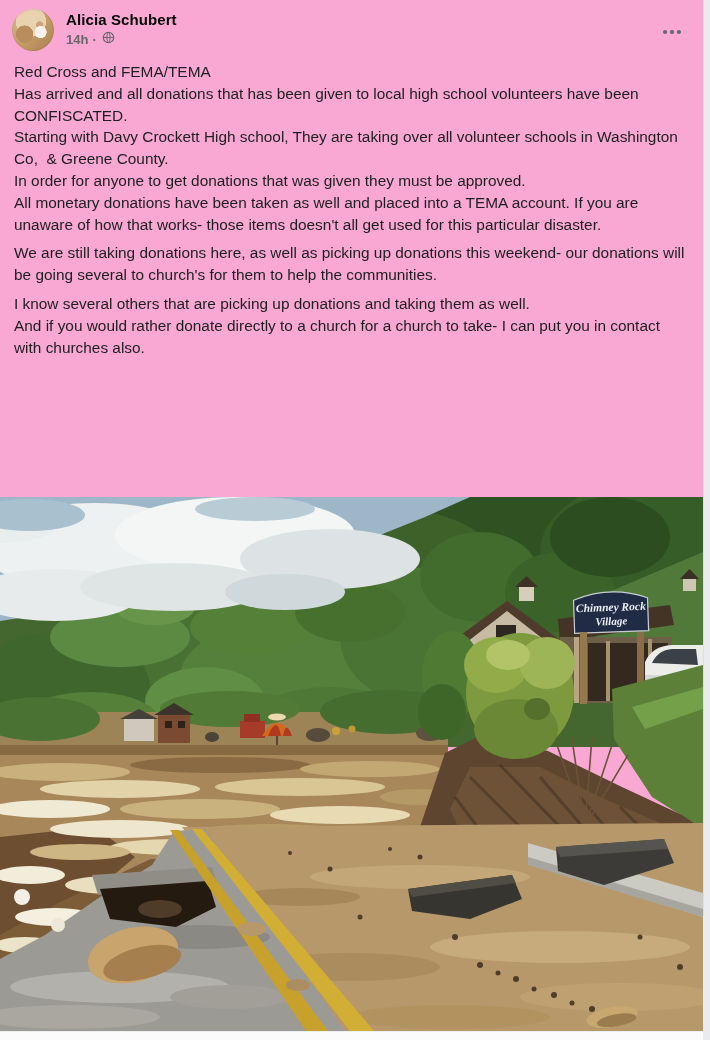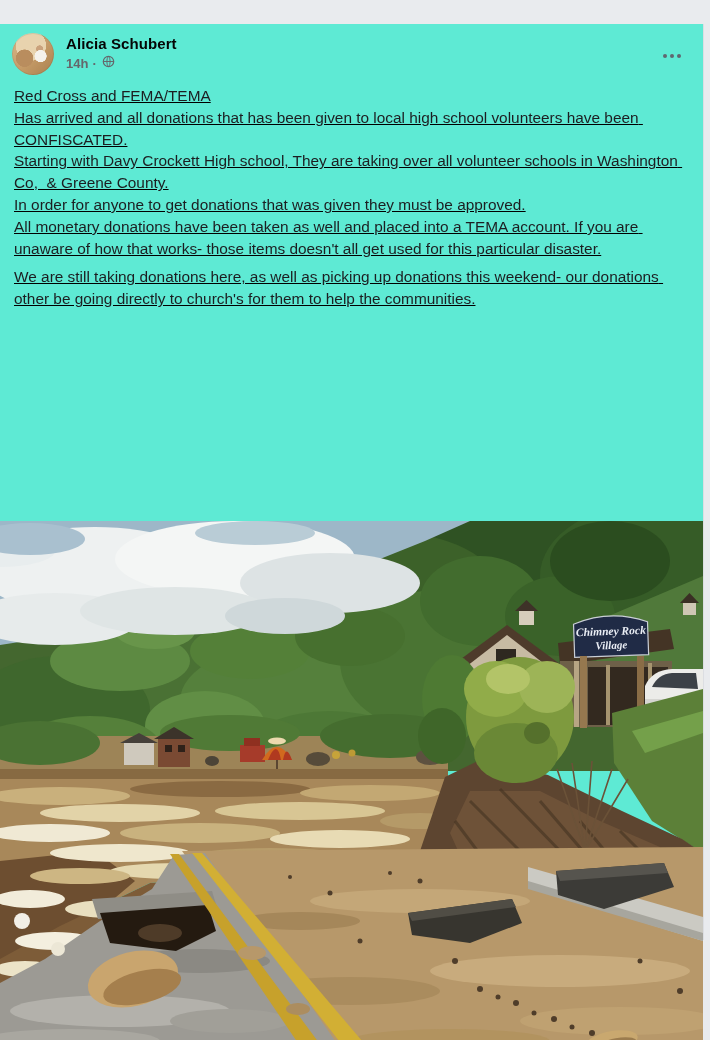--- a/index.html
+++ b/index.html
@@ -4,21 +4,21 @@
 <style>
   html,body{margin:0;padding:0;}
   body{
     width:710px;height:1040px;overflow:hidden;position:relative;
     background:#e9ebee;
     font-family:"Liberation Sans","DejaVu Sans",sans-serif;
     -webkit-font-smoothing:antialiased;
   }
   .post-card{
     position:absolute;left:0;top:0;width:703px;height:916px;
-    background:#5eead4;border-right:1px solid #dcdee2;margin-top:24px;
+    background:#f9a8d4;border-right:1px solid #dcdee2;
   }
   
   .post-header{
     position:relative;height:60px;padding:0;
   }
   .avatar{
     position:absolute;left:12px;top:9px;width:42px;height:42px;border-radius:50%;
     overflow:hidden;
     background:
       radial-gradient(circle at 68% 55%, #f5f2ec 0 16%, rgba(245,242,236,0) 17%),
@@ -38,21 +38,21 @@
   }
   .meta-row .globe{display:inline-block;margin-left:1px;}
   .more-btn{
     position:absolute;right:14px;top:20px;width:34px;height:24px;
     display:flex;align-items:center;justify-content:center;gap:3px;
     background:none;border:none;cursor:pointer;border-radius:6px;
   }
   .more-btn .dot{width:4px;height:4px;border-radius:50%;background:#606770;}
   
   .post-text{
-    height:437px;overflow:hidden;padding:1px 15px 14px 14px;box-sizing:border-box;text-decoration:underline;
+    height:437px;overflow:hidden;padding:1px 15px 14px 14px;box-sizing:border-box;
   }
   .post-text p{
     margin:0 0 7px 0;
     font-size:15.4px;line-height:21.8px;color:#1c1e21;
     white-space:pre-wrap;
   }
   
   .post-photo{display:block;width:703px;height:534px;cursor:pointer;}
   .post-photo svg{display:block;}
   .sign-text{
@@ -85,21 +85,23 @@
       <span class="dot"></span>
     </button>
   </div>
 
   <div class="post-text">
       <p>Red Cross and FEMA/TEMA
 Has arrived and all donations that has been given to local high school volunteers have been CONFISCATED.
 Starting with Davy Crockett High school, They are taking over all volunteer schools in Washington Co,  &amp; Greene County.
 In order for anyone to get donations that was given they must be approved.
 All monetary donations have been taken as well and placed into a TEMA account. If you are unaware of how that works- those items doesn't all get used for this particular disaster.</p>
-      <p>We are still taking donations here, as well as picking up donations this weekend- our donations other be going directly to church's for them to help the communities.</p>
+      <p>We are still taking donations here, as well as picking up donations this weekend- our donations will be going several to church's for them to help the communities.</p>
+      <p>I know several others that are picking up donations and taking them as well.
+And if you would rather donate directly to a church for a church to take- I can put you in contact with churches also.</p>
     </div>
 
   <div class="post-photo">
     <svg width="703" height="534" viewBox="0 0 703 534" preserveAspectRatio="none">
 
       <rect x="0" y="0" width="703" height="250" fill="#44672f"></rect>
       <ellipse cx="520" cy="30" rx="200" ry="70" fill="#2f5223"></ellipse>
       <ellipse cx="660" cy="55" rx="120" ry="75" fill="#365c27"></ellipse>
       <ellipse cx="380" cy="70" rx="120" ry="60" fill="#3c6129"></ellipse>
       <ellipse cx="180" cy="165" rx="150" ry="60" fill="#4a7134"></ellipse>

